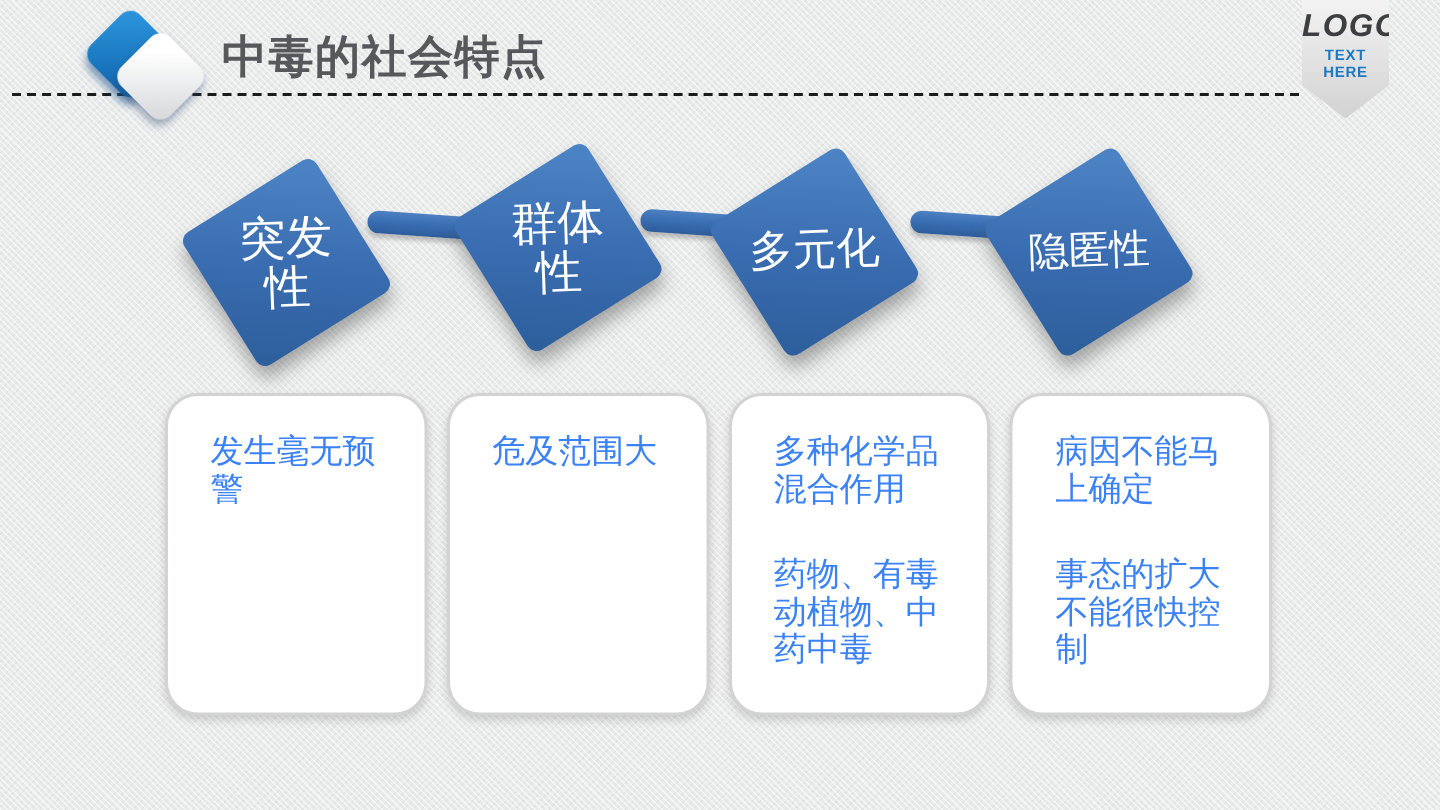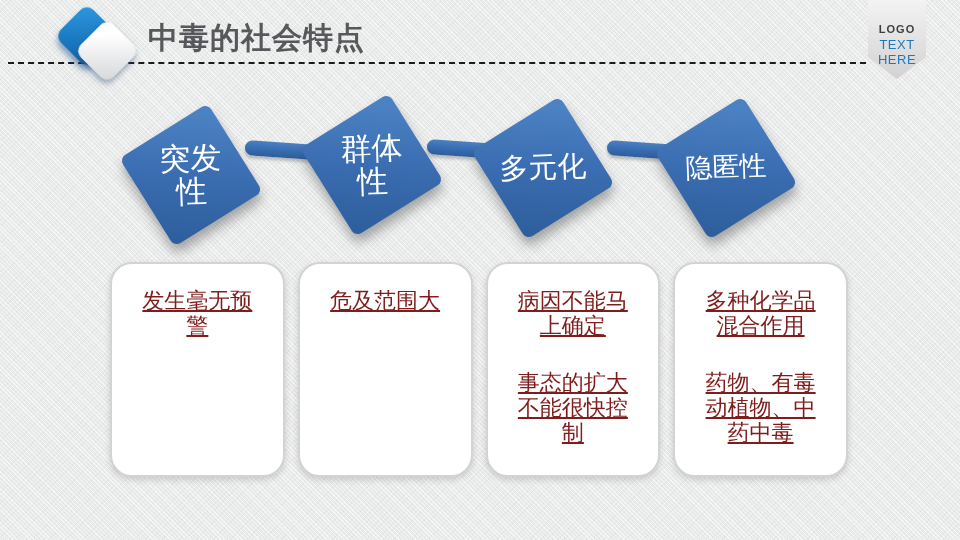--- a/index.html
+++ b/index.html
@@ -35,24 +35,24 @@
     font-size:30px;font-weight:700;color:#57585b;letter-spacing:1px;
   }
   .pennant{
     position:absolute;left:868px;top:0;width:58px;height:79px;
     background:linear-gradient(180deg,#f3f3f3 0%,#dcdcdc 70%,#d2d2d2 100%);
     clip-path:polygon(0 0,100% 0,100% 72%,50% 100%,0 72%);
     filter:drop-shadow(0 2px 2px rgba(0,0,0,0.28));
     text-align:center;
   }
   .pennant .logo-line1{
-    margin-top:23px;font-size:11px;font-weight:800;color:#3d3e40;letter-spacing:1px;
+    margin-top:6px;font-size:21px;font-weight:800;color:#3d3e40;letter-spacing:1px;font-style:italic;
   }
   .pennant .logo-line2{
-    margin-top:2px;font-size:13px;font-weight:400;color:#1c79c0;letter-spacing:0.5px;text-align:center;
+    margin-top:2px;font-size:10px;font-weight:700;color:#1c79c0;letter-spacing:0.5px;text-align:center;
   }
 
   
   .conn{
     position:absolute;height:15px;border-radius:8px;
     background:linear-gradient(180deg,#4c80c1 0%,#3a6fb4 45%,#2d5d9b 100%);
     transform:rotate(4deg);transform-origin:left center;z-index:1;
     box-shadow:0 3px 3px rgba(90,90,90,0.35);
   }
   .conn.c1{left:245px;top:140px;width:104px;}
@@ -86,24 +86,23 @@
     position:absolute;left:110px;top:262px;width:738px;height:215px;
     display:grid;grid-template-columns:repeat(4,1fr);gap:13px;z-index:3;
   }
   .card{
     background:#ffffff;border:2px solid #d3d3d3;border-radius:22px;
     box-shadow:0 3px 6px rgba(0,0,0,0.15);
     padding-top:24px;box-sizing:border-box;
     display:flex;flex-direction:column;align-items:center;
   }
   .card p{
-    margin:0;width:5.18em;font-size:22px;line-height:25px;text-align:center;
-    color:#7f1d1d;font-family:"Liberation Serif","DejaVu Serif",serif;
+    margin:0;width:5.18em;font-size:22px;line-height:25px;
+    color:#3b82f6;font-family:"Liberation Serif","DejaVu Serif",serif;
     word-break:break-all;
-    text-decoration:underline;
   }
   .card p.p1{min-height:82px;}
 </style>
 </head>
 <body>
 
 <div class="slide">
 
   <div class="dash-line"></div>
 
@@ -149,22 +148,22 @@
   </div>
 
   <div class="cards">
     <div class="card">
       <p class="p1">发生毫无预警</p>
     </div>
     <div class="card">
       <p class="p1">危及范围大</p>
     </div>
     <div class="card">
+      <p class="p1">多种化学品混合作用</p>
+      <p class="p2">药物、有毒动植物、中药中毒</p>
+    </div>
+    <div class="card">
       <p class="p1">病因不能马上确定</p>
       <p class="p2">事态的扩大不能很快控制</p>
-    </div>
-    <div class="card">
-      <p class="p1">多种化学品混合作用</p>
-      <p class="p2">药物、有毒动植物、中药中毒</p>
     </div>
   </div>
 
 </div>
 
 </body></html>

